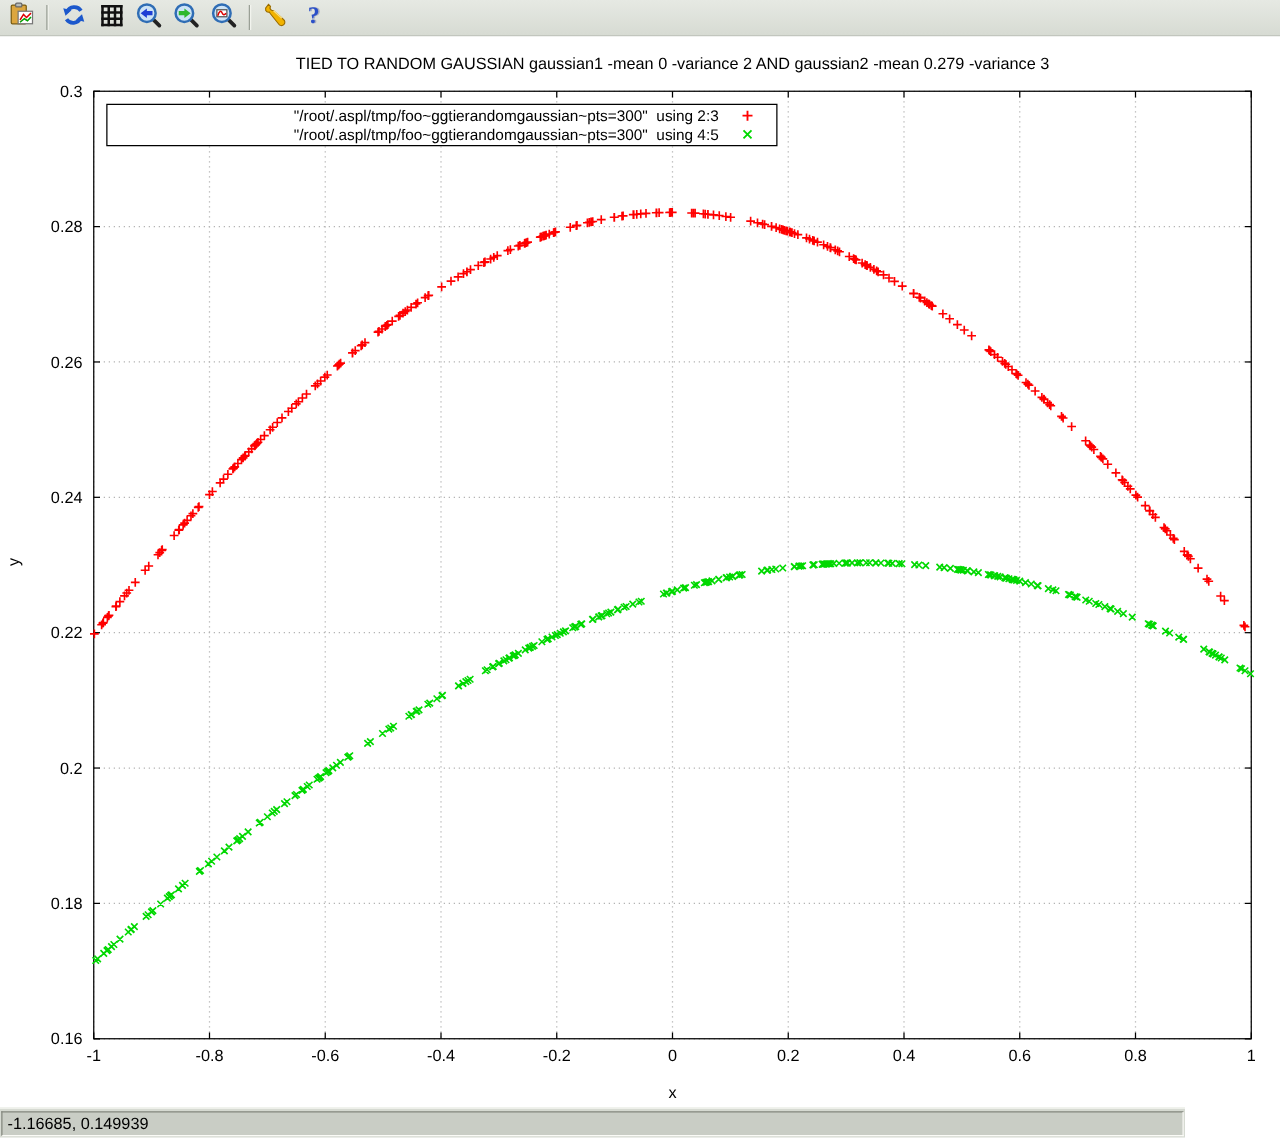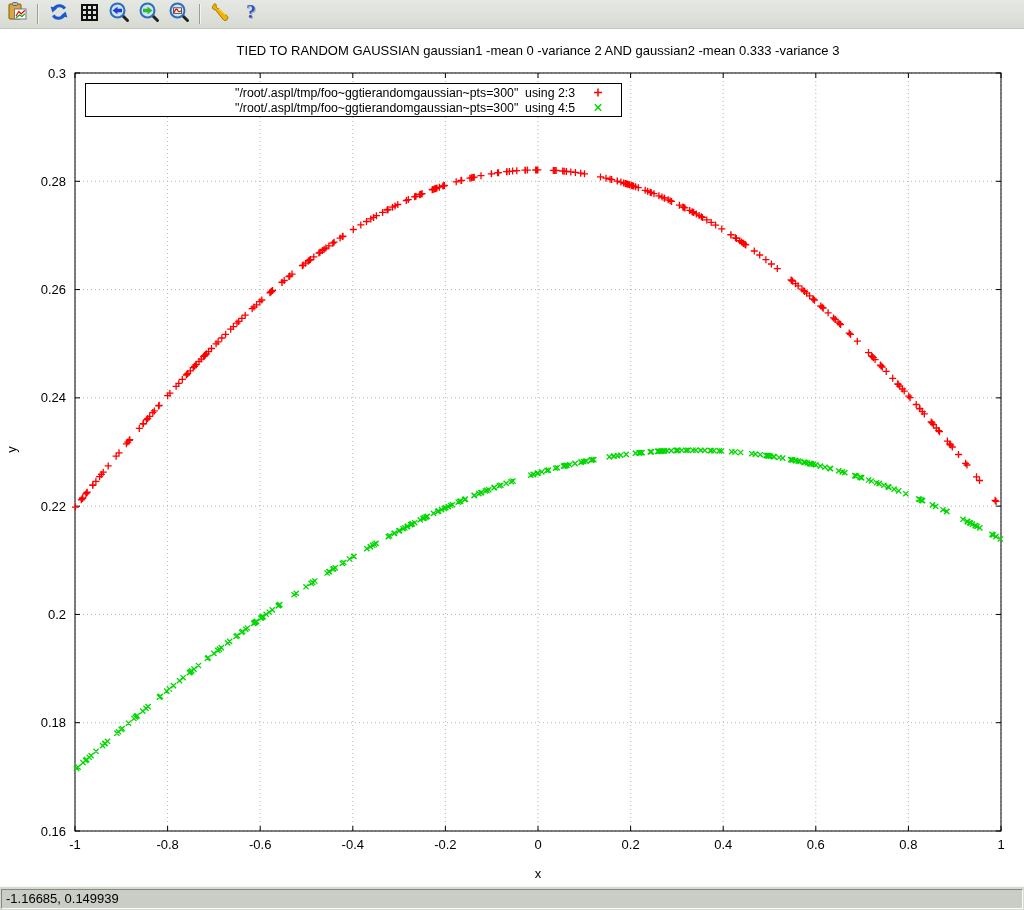--- a/index.html
+++ b/index.html
@@ -27,21 +27,21 @@
     position:absolute;left:85px;top:83px;width:537px;z-index:2;box-sizing:border-box;
     background:#fff;border:1px solid #000;padding:1px 0;
   }
   .legend-row{display:flex;justify-content:flex-end;align-items:center;height:15px;font-size:12.3px;}
   .legend-label{white-space:pre;}
   .legend-marker{width:46px;display:flex;justify-content:center;align-items:center;}
   #x-axis-label{position:absolute;left:75px;top:866px;width:926px;text-align:center;font-size:13px;z-index:2;}
   #y-axis-label{position:absolute;left:0;top:442px;width:22px;text-align:center;font-size:13px;transform:rotate(-90deg);z-index:2;}
   
   #statusbar{
-    position:absolute;left:0;bottom:0;width:1024px;height:24px;z-index:5;
+    position:absolute;left:0;bottom:0;width:948px;height:24px;z-index:5;
     background:#d6dad2;border-top:1px solid #f6f8f2;box-sizing:border-box;
   }
   #status-field{
     position:absolute;left:1px;right:1px;top:2px;bottom:1px;
     background:#c9cdc5;border:1px solid;border-color:#84887f #fbfbf7 #fbfbf7 #84887f;
     font-size:13px;line-height:18px;padding-left:4px;white-space:nowrap;
   }
 </style>
 </head>
 <body>
@@ -191,21 +191,21 @@
     <line x1="75" y1="181.2857142857141" x2="80" y2="181.2857142857141" stroke="#000"></line>
     <line x1="1001" y1="181.2857142857141" x2="996" y2="181.2857142857141" stroke="#000"></line>
     <text x="66" y="185.7857142857141" text-anchor="end" font-size="13" fill="#000">0.28</text>
     <line x1="75" y1="73" x2="80" y2="73" stroke="#000"></line>
     <line x1="1001" y1="73" x2="996" y2="73" stroke="#000"></line>
     <text x="66" y="77.5" text-anchor="end" font-size="13" fill="#000">0.3</text>
     <path d="M285.4 276.6H292.4M288.9 273.1V280.1M370.1 217.4H377.1M373.6 213.9V220.9M112.6 456.2H119.6M116.1 452.7V459.7M906.6 397.7H913.6M910.1 394.2V401.2M912.7 404.5H919.7M916.2 401.0V408.0M402.8 200.5H409.8M406.3 197.0V204.0M298.9 265.7H305.9M302.4 262.2V269.2M357.3 224.9H364.3M360.8 221.4V228.4M741.6 244.5H748.6M745.1 241.0V248.0M647.8 192.7H654.8M651.3 189.2V196.2M756.2 255.0H763.2M759.7 251.5V258.5M430.9 188.9H437.9M434.4 185.4V192.4M135.8 428.4H142.8M139.3 424.9V431.9M787.6 279.9H794.6M791.1 276.4V283.4M688.6 211.7H695.6M692.1 208.2V215.2M792.1 283.7H799.1M795.6 280.2V287.2M470.6 177.2H477.6M474.1 173.7V180.7M521.5 170.2H528.5M525.0 166.7V173.7M126.3 439.7H133.3M129.8 436.2V443.2M503.5 171.7H510.5M507.0 168.2V175.2M655.4 195.8H662.4M658.9 192.3V199.3M739.5 243.0H746.5M743.0 239.5V246.5M646.7 192.2H653.7M650.2 188.7V195.7M831.8 319.5H838.8M835.3 316.0V323.0M868.2 356.0H875.2M871.7 352.5V359.5M560.7 171.2H567.7M564.2 167.7V174.7M201.9 354.8H208.9M205.4 351.3V358.3M363.0 221.5H370.0M366.5 218.0V225.0M680.4 207.4H687.4M683.9 203.9V210.9M608.2 179.6H615.2M611.7 176.1V183.1M932.8 428.0H939.8M936.3 424.5V431.5M440.0 185.8H447.0M443.5 182.3V189.3M182.8 375.1H189.8M186.3 371.6V378.6M806.1 295.8H813.1M809.6 292.3V299.3M606.6 179.2H613.6M610.1 175.7V182.7M412.4 196.3H419.4M415.9 192.8V199.8M404.8 199.6H411.8M408.3 196.1V203.1M164.1 395.7H171.1M167.6 392.2V399.2M679.4 206.9H686.4M682.9 203.4V210.4M339.0 236.5H346.0M342.5 233.0V240.0M878.8 367.1H885.8M882.3 363.6V370.6M288.5 274.1H295.5M292.0 270.6V277.6M470.7 177.2H477.7M474.2 173.7V180.7M122.9 443.8H129.9M126.4 440.3V447.3M664.7 199.8H671.7M668.2 196.3V203.3M336.6 238.1H343.6M340.1 234.6V241.6M330.6 242.2H337.6M334.1 238.7V245.7M577.2 173.2H584.2M580.7 169.7V176.7M918.8 411.6H925.8M922.3 408.1V415.1M495.0 172.7H502.0M498.5 169.2V176.2M200.2 356.5H207.2M203.7 353.0V360.0M946.2 443.9H953.2M949.7 440.4V447.4M789.1 281.2H796.1M792.6 277.7V284.7M727.3 234.7H734.3M730.8 231.2V238.2M712.1 225.1H719.1M715.6 221.6V228.6M641.7 190.3H648.7M645.2 186.8V193.8M416.2 194.7H423.2M419.7 191.2V198.2M432.4 188.4H439.4M435.9 184.9V191.9M962.1 463.3H969.1M965.6 459.8V466.8M613.7 181.1H620.7M617.2 177.6V184.6M431.9 188.6H438.9M435.4 185.1V192.1M963.5 465.0H970.5M967.0 461.5V468.5M227.2 329.2H234.2M230.7 325.7V332.7M417.6 194.1H424.6M421.1 190.6V197.6M367.3 218.9H374.3M370.8 215.4V222.4M943.9 441.1H950.9M947.4 437.6V444.6M523.8 170.1H530.8M527.3 166.6V173.6M97.9 474.4H104.9M101.4 470.9V477.9M208.0 348.5H215.0M211.5 345.0V352.0M214.6 341.8H221.6M218.1 338.3V345.3M831.5 319.2H838.5M835.0 315.7V322.7M439.4 186.0H446.4M442.9 182.5V189.5M602.5 178.2H609.5M606.0 174.7V181.7M916.1 408.5H923.1M919.6 405.0V412.0M329.3 243.2H336.3M332.8 239.7V246.7M824.6 312.8H831.6M828.1 309.3V316.3M222.1 334.3H229.1M225.6 330.8V337.8M559.2 171.0H566.2M562.7 167.5V174.5M416.6 194.5H423.6M420.1 191.0V198.0M310.3 256.9H317.3M313.8 253.4V260.4M509.1 171.1H516.1M512.6 167.6V174.6M738.0 242.0H745.0M741.5 238.5V245.5M736.3 240.8H743.3M739.8 237.3V244.3M620.2 183.0H627.2M623.7 179.5V186.5M818.8 307.3H825.8M822.3 303.8V310.8M811.0 300.2H818.0M814.5 296.7V303.7M431.6 188.7H438.6M435.1 185.2V192.2M78.8 498.4H85.8M82.3 494.9V501.9M205.0 351.6H212.0M208.5 348.1V355.1M666.6 200.7H673.6M670.1 197.2V204.2M626.4 184.9H633.4M629.9 181.4V188.4M707.7 222.4H714.7M711.2 218.9V225.9M898.8 389.0H905.8M902.3 385.5V392.5M928.7 423.1H935.7M932.2 419.6V426.6M318.9 250.5H325.9M322.4 247.0V254.0M197.8 359.1H204.8M201.3 355.6V362.6M150.8 410.9H157.8M154.3 407.4V414.4M865.0 352.6H872.0M868.5 349.1V356.1M658.5 197.1H665.5M662.0 193.6V200.6M115.5 452.8H122.5M119.0 449.3V456.3M927.7 422.0H934.7M931.2 418.5V425.5M794.6 285.8H801.6M798.1 282.3V289.3M731.9 237.8H738.9M735.4 234.3V241.3M847.0 334.4H854.0M850.5 330.9V337.9M630.1 186.1H637.1M633.6 182.6V189.6M896.2 386.0H903.2M899.7 382.5V389.5M155.7 405.3H162.7M159.2 401.8V408.8M192.3 364.9H199.3M195.8 361.4V368.4M973.0 476.8H980.0M976.5 473.3V480.3M628.2 185.5H635.2M631.7 182.0V189.0M99.7 472.2H106.7M103.2 468.7V475.7M268.0 291.3H275.0M271.5 287.8V294.8M394.3 204.5H401.3M397.8 201.0V208.0M278.6 282.2H285.6M282.1 278.7V285.7M435.9 187.2H442.9M439.4 183.7V190.7M372.9 215.7H379.9M376.4 212.2V219.2M567.3 171.9H574.3M570.8 168.4V175.4M836.2 323.7H843.2M839.7 320.2V327.2M534.3 169.9H541.3M537.8 166.4V173.4M532.5 170.0H539.5M536.0 166.5V173.5M681.4 207.9H688.4M684.9 204.4V211.4M72.0 507.1H79.0M75.5 503.6V510.6M457.5 180.5H464.5M461.0 177.0V184.0M877.6 365.9H884.6M881.1 362.4V369.4M429.5 189.4H436.5M433.0 185.9V192.9M521.8 170.2H528.8M525.3 166.7V173.7M299.7 265.1H306.7M303.2 261.6V268.6M581.0 173.8H588.0M584.5 170.3V177.3M727.5 234.9H734.5M731.0 231.4V238.4M686.2 210.4H693.2M689.7 206.9V213.9M532.2 170.0H539.2M535.7 166.5V173.5M625.4 184.6H632.4M628.9 181.1V188.1M200.1 356.7H207.1M203.6 353.2V360.2M192.8 364.4H199.8M196.3 360.9V367.9M83.7 492.2H90.7M87.2 488.7V495.7M339.5 236.2H346.5M343.0 232.7V239.7M189.7 367.7H196.7M193.2 364.2V371.2M428.8 189.7H435.8M432.3 186.2V193.2M661.0 198.2H668.0M664.5 194.7V201.7M258.3 300.0H265.3M261.8 296.5V303.5M935.1 430.6H942.1M938.6 427.1V434.1M690.2 212.5H697.2M693.7 209.0V216.0M383.6 210.0H390.6M387.1 206.5V213.5M845.7 333.1H852.7M849.2 329.6V336.6M218.3 338.0H225.3M221.8 334.5V341.5M533.1 169.9H540.1M536.6 166.4V173.4M905.2 396.1H912.2M908.7 392.6V399.6M238.4 318.4H245.4M241.9 314.9V321.9M869.9 357.7H876.9M873.4 354.2V361.2M428.7 189.8H435.7M432.2 186.3V193.3M306.8 259.6H313.8M310.3 256.1V263.1M837.1 324.6H844.1M840.6 321.1V328.1M325.4 245.9H332.4M328.9 242.4V249.4M894.2 383.8H901.2M897.7 380.3V387.3M613.8 181.1H620.8M617.3 177.6V184.6M740.1 243.4H747.1M743.6 239.9V246.9M644.1 191.2H651.1M647.6 187.7V194.7M320.7 249.2H327.7M324.2 245.7V252.7M788.3 280.5H795.3M791.8 277.0V284.0M256.4 301.7H263.4M259.9 298.2V305.2M440.9 185.5H447.9M444.4 182.0V189.0M191.0 366.3H198.0M194.5 362.8V369.8M233.5 323.1H240.5M237.0 319.6V326.6M623.0 183.8H630.0M626.5 180.3V187.3M800.3 290.7H807.3M803.8 287.2V294.2M77.8 499.8H84.8M81.3 496.3V503.3M621.8 183.5H628.8M625.3 180.0V187.0M809.4 298.8H816.4M812.9 295.3V302.3M212.6 343.8H219.6M216.1 340.3V347.3M469.3 177.5H476.3M472.8 174.0V181.0M955.0 454.5H962.0M958.5 451.0V458.0M773.8 268.6H780.8M777.3 265.1V272.1M195.5 361.5H202.5M199.0 358.0V365.0M172.6 386.3H179.6M176.1 382.8V389.8M79.2 498.0H86.2M82.7 494.5V501.5M632.1 186.8H639.1M635.6 183.3V190.3M742.3 244.9H749.3M745.8 241.4V248.4M699.0 217.4H706.0M702.5 213.9V220.9M660.7 198.0H667.7M664.2 194.5V201.5M916.4 408.8H923.4M919.9 405.3V412.3M143.0 419.9H150.0M146.5 416.4V423.4M104.7 465.9H111.7M108.2 462.4V469.4M697.8 216.7H704.8M701.3 213.2V220.2M819.7 308.2H826.7M823.2 304.7V311.7M930.0 424.6H937.0M933.5 421.1V428.1M695.6 215.5H702.6M699.1 212.0V219.0M494.1 172.8H501.1M497.6 169.3V176.3M817.3 306.0H824.3M820.8 302.5V309.5M411.1 196.8H418.1M414.6 193.3V200.3M278.4 282.4H285.4M281.9 278.9V285.9M936.0 431.7H943.0M939.5 428.2V435.2M900.7 391.1H907.7M904.2 387.6V394.6M89.5 484.9H96.5M93.0 481.4V488.4M505.9 171.4H512.9M509.4 167.9V174.9M675.9 205.2H682.9M679.4 201.7V208.7M634.8 187.7H641.8M638.3 184.2V191.2M467.9 177.8H474.9M471.4 174.3V181.3M660.7 198.1H667.7M664.2 194.6V201.6M794.6 285.8H801.6M798.1 282.3V289.3M89.2 485.3H96.2M92.7 481.8V488.8M571.9 172.4H578.9M575.4 168.9V175.9M146.2 416.3H153.2M149.7 412.8V419.8M597.0 176.9H604.0M600.5 173.4V180.4M384.5 209.5H391.5M388.0 206.0V213.0M384.2 209.7H391.2M387.7 206.2V213.2M235.2 321.4H242.2M238.7 317.9V324.9M370.0 217.4H377.0M373.5 213.9V220.9M551.2 170.4H558.2M554.7 166.9V173.9M304.7 261.2H311.7M308.2 257.7V264.7M92.4 481.3H99.4M95.9 477.8V484.8M871.6 359.6H878.6M875.1 356.1V363.1M703.3 219.9H710.3M706.8 216.4V223.4M202.9 353.8H209.9M206.4 350.3V357.3M562.8 171.4H569.8M566.3 167.9V174.9M248.7 308.7H255.7M252.2 305.2V312.2M253.0 304.8H260.0M256.5 301.3V308.3M218.3 338.0H225.3M221.8 334.5V341.5M139.5 424.1H146.5M143.0 420.6V427.6M718.3 228.9H725.3M721.8 225.4V232.4M552.6 170.5H559.6M556.1 167.0V174.0M767.9 264.0H774.9M771.4 260.5V267.5M266.4 292.8H273.4M269.9 289.3V296.3M250.5 307.0H257.5M254.0 303.5V310.5M992.5 501.4H999.5M996.0 497.9V504.9M503.1 171.7H510.1M506.6 168.2V175.2M166.4 393.2H173.4M169.9 389.7V396.7M834.6 322.2H841.6M838.1 318.7V325.7M668.1 201.4H675.1M671.6 197.9V204.9M96.1 476.7H103.1M99.6 473.2V480.2M286.3 275.9H293.3M289.8 272.4V279.4M809.9 299.2H816.9M813.4 295.7V302.7M149.3 412.6H156.3M152.8 409.1V416.1M389.0 207.2H396.0M392.5 203.7V210.7M477.5 175.7H484.5M481.0 172.2V179.2M458.1 180.3H465.1M461.6 176.8V183.8M853.8 341.2H860.8M857.3 337.7V344.7M624.0 184.2H631.0M627.5 180.7V187.7M82.4 493.9H89.4M85.9 490.4V497.4M175.3 383.3H182.3M178.8 379.8V386.8M78.8 498.5H85.8M82.3 495.0V502.0M306.0 260.2H313.0M309.5 256.7V263.7M948.8 447.0H955.8M952.3 443.5V450.5M144.2 418.5H151.2M147.7 415.0V422.0M178.8 379.4H185.8M182.3 375.9V382.9M125.8 440.3H132.8M129.3 436.8V443.8M302.1 263.2H309.1M305.6 259.7V266.7M200.7 356.1H207.7M204.2 352.6V359.6M868.9 356.7H875.9M872.4 353.2V360.2M689.7 212.3H696.7M693.2 208.8V215.8M617.4 182.1H624.4M620.9 178.6V185.6M280.7 280.5H287.7M284.2 277.0V284.0M269.0 290.5H276.0M272.5 287.0V294.0M466.4 178.2H473.4M469.9 174.7V181.7M433.4 188.0H440.4M436.9 184.5V191.5M418.6 193.7H425.6M422.1 190.2V197.2M183.3 374.5H190.3M186.8 371.0V378.0M889.2 378.3H896.2M892.7 374.8V381.8M803.1 293.2H810.1M806.6 289.7V296.7M229.9 326.6H236.9M233.4 323.1V330.1M124.3 442.1H131.3M127.8 438.6V445.6M316.5 252.3H323.5M320.0 248.8V255.8M391.5 205.9H398.5M395.0 202.4V209.4M830.0 317.9H837.0M833.5 314.4V321.4M186.8 370.8H193.8M190.3 367.3V374.3M882.7 371.4H889.7M886.2 367.9V374.9M991.6 500.3H998.6M995.1 496.8V503.8M549.8 170.4H556.8M553.3 166.9V173.9M876.9 365.1H883.9M880.4 361.6V368.6M513.3 170.7H520.3M516.8 167.2V174.2M801.1 291.4H808.1M804.6 287.9V294.9M304.7 261.1H311.7M308.2 257.6V264.6M286.2 275.9H293.2M289.7 272.4V279.4M736.2 240.7H743.2M739.7 237.2V244.2M349.8 229.5H356.8M353.3 226.0V233.0M920.8 413.9H927.8M924.3 410.4V417.4M562.9 171.4H569.9M566.4 167.9V174.9M762.4 259.7H769.4M765.9 256.2V263.2M692.8 213.9H699.8M696.3 210.4V217.4M487.8 173.8H494.8M491.3 170.3V177.3M267.3 292.0H274.3M270.8 288.5V295.5M322.4 248.0H329.4M325.9 244.5V251.5M750.8 251.0H757.8M754.3 247.5V254.5M946.4 444.1H953.4M949.9 440.6V447.6M650.5 193.7H657.5M654.0 190.2V197.2M201.2 355.6H208.2M204.7 352.1V359.1M241.7 315.2H248.7M245.2 311.7V318.7M155.1 405.9H162.1M158.6 402.4V409.4M976.0 480.5H983.0M979.5 477.0V484.0M139.9 423.6H146.9M143.4 420.1V427.1M798.5 289.1H805.5M802.0 285.6V292.6M379.1 212.4H386.1M382.6 208.9V215.9M315.4 253.1H322.4M318.9 249.6V256.6M628.8 185.7H635.8M632.3 182.2V189.2M732.9 238.4H739.9M736.4 234.9V241.9M184.3 373.4H191.3M187.8 369.9V376.9M947.2 445.1H954.2M950.7 441.6V448.6M894.7 384.4H901.7M898.2 380.9V387.9M83.3 492.7H90.3M86.8 489.2V496.2M488.0 173.8H495.0M491.5 170.3V177.3M452.7 181.8H459.7M456.2 178.3V185.3" stroke="#ff0000" fill="none" stroke-width="1.3"></path>
     <path d="M125.9 720.6L131.1 725.8M125.9 725.8L131.1 720.6M789.3 457.2L794.5 462.4M789.3 462.4L794.5 457.2M685.5 447.6L690.7 452.8M685.5 452.8L690.7 447.6M886.3 484.6L891.5 489.8M886.3 489.8L891.5 484.6M445.6 504.0L450.8 509.2M445.6 509.2L450.8 504.0M496.7 483.2L501.9 488.4M496.7 488.4L501.9 483.2M421.7 515.3L426.9 520.5M421.7 520.5L426.9 515.3M253.2 619.3L258.4 624.5M253.2 624.5L258.4 619.3M191.4 666.5L196.6 671.7M191.4 671.7L196.6 666.5M482.8 488.4L488.0 493.6M482.8 493.6L488.0 488.4M266.6 609.6L271.8 614.8M266.6 614.8L271.8 609.6M471.8 492.8L477.0 498.0M471.8 498.0L477.0 492.8M790.2 457.4L795.4 462.6M790.2 462.6L795.4 457.4M441.7 505.8L446.9 511.0M441.7 511.0L446.9 505.8M412.1 520.1L417.3 525.3M412.1 525.3L417.3 520.1M218.8 645.0L224.0 650.2M218.8 650.2L224.0 645.0M392.0 530.6L397.2 535.8M392.0 535.8L397.2 530.6M424.7 513.8L429.9 519.0M424.7 519.0L429.9 513.8M698.2 447.7L703.4 452.9M698.2 452.9L703.4 447.7M808.7 461.3L813.9 466.5M808.7 466.5L813.9 461.3M324.5 570.4L329.7 575.6M324.5 575.6L329.7 570.4M752.7 451.5L757.9 456.7M752.7 456.7L757.9 451.5M972.8 523.0L978.0 528.2M972.8 528.2L978.0 523.0M857.5 474.7L862.7 479.9M857.5 479.9L862.7 474.7M534.9 470.6L540.1 475.8M534.9 475.8L540.1 470.6M693.1 447.6L698.3 452.8M693.1 452.8L698.3 447.6M656.5 448.7L661.7 453.9M656.5 453.9L661.7 448.7M308.5 580.7L313.7 585.9M308.5 585.9L313.7 580.7M259.9 614.4L265.1 619.6M259.9 619.6L265.1 614.4M528.2 472.6L533.4 477.8M528.2 477.8L533.4 472.6M564.3 462.7L569.5 467.9M564.3 467.9L569.5 462.7M664.5 448.2L669.7 453.4M664.5 453.4L669.7 448.2M729.1 449.1L734.3 454.3M729.1 454.3L734.3 449.1M903.2 491.1L908.4 496.3M903.2 496.3L908.4 491.1M491.5 485.1L496.7 490.3M491.5 490.3L496.7 485.1M156.9 694.5L162.1 699.7M156.9 699.7L162.1 694.5M364.3 546.1L369.5 551.3M364.3 551.3L369.5 546.1M326.3 569.2L331.5 574.4M326.3 574.4L331.5 569.2M239.0 629.7L244.2 634.9M239.0 634.9L244.2 629.7M788.1 457.0L793.3 462.2M788.1 462.2L793.3 457.0M916.0 496.4L921.2 501.6M916.0 501.6L921.2 496.4M260.5 613.9L265.7 619.1M260.5 619.1L265.7 613.9M253.9 618.7L259.1 623.9M253.9 623.9L259.1 618.7M708.5 448.0L713.7 453.2M708.5 453.2L713.7 448.0M567.0 462.1L572.2 467.3M567.0 467.3L572.2 462.1M498.3 482.6L503.5 487.8M498.3 487.8L503.5 482.6M768.1 453.6L773.3 458.8M768.1 458.8L773.3 453.6M881.3 482.7L886.5 487.9M881.3 487.9L886.5 482.7M964.6 518.8L969.8 524.0M964.6 524.0L969.8 518.8M589.4 457.3L594.6 462.5M589.4 462.5L594.6 457.3M583.4 458.5L588.6 463.7M583.4 463.7L588.6 458.5M131.3 715.9L136.5 721.1M131.3 721.1L136.5 715.9M243.2 626.6L248.4 631.8M243.2 631.8L248.4 626.6M810.6 461.7L815.8 466.9M810.6 466.9L815.8 461.7M462.8 496.5L468.0 501.7M462.8 501.7L468.0 496.5M367.6 544.2L372.8 549.4M367.6 549.4L372.8 544.2M402.2 525.2L407.4 530.4M402.2 530.4L407.4 525.2M260.3 614.1L265.5 619.3M260.3 619.3L265.5 614.1M764.5 453.0L769.7 458.2M764.5 458.2L769.7 453.0M859.1 475.2L864.3 480.4M859.1 480.4L864.3 475.2M462.0 496.9L467.2 502.1M462.0 502.1L467.2 496.9M104.9 738.7L110.1 743.9M104.9 743.9L110.1 738.7M749.2 451.1L754.4 456.3M749.2 456.3L754.4 451.1M216.8 646.5L222.0 651.7M216.8 651.7L222.0 646.5M443.2 505.1L448.4 510.3M443.2 510.3L448.4 505.1M370.1 542.7L375.3 547.9M370.1 547.9L375.3 542.7M668.7 448.0L673.9 453.2M668.7 453.2L673.9 448.0M166.7 686.4L171.9 691.6M166.7 691.6L171.9 686.4M449.8 502.1L455.0 507.3M449.8 507.3L455.0 502.1M808.0 461.1L813.2 466.3M808.0 466.3L813.2 461.1M591.1 457.0L596.3 462.2M591.1 462.2L596.3 457.0M486.1 487.1L491.3 492.3M486.1 492.3L491.3 487.1M697.9 447.7L703.1 452.9M697.9 452.9L703.1 447.7M145.5 704.0L150.7 709.2M145.5 709.2L150.7 704.0M944.3 508.9L949.5 514.1M944.3 514.1L949.5 508.9M240.1 628.9L245.3 634.1M240.1 634.1L245.3 628.9M143.4 705.7L148.6 710.9M143.4 710.9L148.6 705.7M133.9 713.7L139.1 718.9M133.9 718.9L139.1 713.7M351.4 553.7L356.6 558.9M351.4 558.9L356.6 553.7M993.4 534.0L998.6 539.2M993.4 539.2L998.6 534.0M310.0 579.8L315.2 585.0M310.0 585.0L315.2 579.8M718.9 448.4L724.1 453.6M718.9 453.6L724.1 448.4M679.0 447.7L684.2 452.9M679.0 452.9L684.2 447.7M997.8 536.4L1003.0 541.6M997.8 541.6L1003.0 536.4M967.0 520.1L972.2 525.3M967.0 525.3L972.2 520.1M293.7 590.7L298.9 595.9M293.7 595.9L298.9 590.7M801.2 459.6L806.4 464.8M801.2 464.8L806.4 459.6M218.7 645.1L223.9 650.3M218.7 650.3L223.9 645.1M373.5 540.8L378.7 546.0M373.5 546.0L378.7 540.8M364.2 546.1L369.4 551.3M364.2 551.3L369.4 546.1M623.6 451.8L628.8 457.0M623.6 457.0L628.8 451.8M404.5 524.0L409.7 529.2M404.5 529.2L409.7 524.0M291.5 592.1L296.7 597.3M291.5 597.3L296.7 592.1M330.4 566.6L335.6 571.8M330.4 571.8L335.6 566.6M560.9 463.6L566.1 468.8M560.9 468.8L566.1 463.6M423.4 514.5L428.6 519.7M423.4 519.7L428.6 514.5M484.3 487.8L489.5 493.0M484.3 493.0L489.5 487.8M639.5 450.0L644.7 455.2M639.5 455.2L644.7 450.0M648.8 449.2L654.0 454.4M648.8 454.4L654.0 449.2M303.4 584.2L308.6 589.4M303.4 589.4L308.6 584.2M732.5 449.4L737.7 454.6M732.5 454.6L737.7 449.4M534.6 470.7L539.8 475.9M534.6 475.9L539.8 470.7M807.4 461.0L812.6 466.2M807.4 466.2L812.6 461.0M656.1 448.7L661.3 453.9M656.1 453.9L661.3 448.7M633.0 450.7L638.2 455.9M633.0 455.9L638.2 450.7M702.1 447.8L707.3 453.0M702.1 453.0L707.3 447.8M658.1 448.6L663.3 453.8M658.1 453.8L663.3 448.6M802.4 459.9L807.6 465.1M802.4 465.1L807.6 459.9M929.8 502.3L935.0 507.5M929.8 507.5L935.0 502.3M655.4 448.7L660.6 453.9M655.4 453.9L660.6 448.7M990.6 532.4L995.8 537.6M990.6 537.6L995.8 532.4M88.5 753.0L93.7 758.2M88.5 758.2L93.7 753.0M842.2 470.0L847.4 475.2M842.2 475.2L847.4 470.0M263.6 611.7L268.8 616.9M263.6 616.9L268.8 611.7M176.9 678.1L182.1 683.3M176.9 683.3L182.1 678.1M801.4 459.7L806.6 464.9M801.4 464.9L806.6 459.7M804.5 460.4L809.7 465.6M804.5 465.6L809.7 460.4M716.7 448.3L721.9 453.5M716.7 453.5L721.9 448.3M140.2 708.5L145.4 713.7M140.2 713.7L145.4 708.5M457.1 498.9L462.3 504.1M457.1 504.1L462.3 498.9M93.4 748.7L98.6 753.9M93.4 753.9L98.6 748.7M180.6 675.1L185.8 680.3M180.6 680.3L185.8 675.1M711.2 448.1L716.4 453.3M711.2 453.3L716.4 448.1M972.5 522.9L977.7 528.1M972.5 528.1L977.7 522.9M312.2 578.4L317.4 583.6M312.2 583.6L317.4 578.4M614.9 453.0L620.1 458.2M614.9 458.2L620.1 453.0M471.4 492.9L476.6 498.1M471.4 498.1L476.6 492.9M940.4 507.1L945.6 512.3M940.4 512.3L945.6 507.1M215.2 647.8L220.4 653.0M215.2 653.0L220.4 647.8M476.5 490.9L481.7 496.1M476.5 496.1L481.7 490.9M660.3 448.4L665.5 453.6M660.3 453.6L665.5 448.4M134.6 713.2L139.8 718.4M134.6 718.4L139.8 713.2M233.4 633.9L238.6 639.1M233.4 639.1L238.6 633.9M269.7 607.3L274.9 612.5M269.7 612.5L274.9 607.3M674.5 447.8L679.7 453.0M674.5 453.0L679.7 447.8M765.4 453.2L770.6 458.4M765.4 458.4L770.6 453.2M339.7 560.8L344.9 566.0M339.7 566.0L344.9 560.8M405.0 523.7L410.2 528.9M405.0 528.9L410.2 523.7M588.7 457.5L593.9 462.7M588.7 462.7L593.9 457.5M503.6 480.7L508.8 485.9M503.6 485.9L508.8 480.7M572.5 460.8L577.7 466.0M572.5 466.0L577.7 460.8M757.7 452.1L762.9 457.3M757.7 457.3L762.9 452.1M457.6 498.7L462.8 503.9M457.6 503.9L462.8 498.7M187.9 669.3L193.1 674.5M187.9 674.5L193.1 669.3M776.5 454.9L781.7 460.1M776.5 460.1L781.7 454.9M75.5 764.5L80.7 769.7M75.5 769.7L80.7 764.5M458.0 498.6L463.2 503.8M458.0 503.8L463.2 498.6M435.9 508.5L441.1 513.7M435.9 513.7L441.1 508.5M766.1 453.3L771.3 458.5M766.1 458.5L771.3 453.3M606.7 454.3L611.9 459.5M606.7 459.5L611.9 454.3M114.3 730.5L119.5 735.7M114.3 735.7L119.5 730.5M115.9 729.2L121.1 734.4M115.9 734.4L121.1 729.2M707.7 447.9L712.9 453.1M707.7 453.1L712.9 447.9M100.0 743.0L105.2 748.2M100.0 748.2L105.2 743.0M119.7 725.9L124.9 731.1M119.7 731.1L124.9 725.9M535.4 470.5L540.6 475.7M535.4 475.7L540.6 470.5M396.9 528.0L402.1 533.2M396.9 533.2L402.1 528.0M707.7 447.9L712.9 453.1M707.7 453.1L712.9 447.9M822.4 464.6L827.6 469.8M822.4 469.8L827.6 464.6M611.5 453.5L616.7 458.7M611.5 458.7L616.7 453.5M476.3 491.0L481.5 496.2M476.3 496.2L481.5 491.0M917.0 496.8L922.2 502.0M917.0 502.0L922.2 496.8M478.3 490.1L483.5 495.3M478.3 495.3L483.5 490.1M852.6 473.1L857.8 478.3M852.6 478.3L857.8 473.1M876.5 481.0L881.7 486.2M876.5 486.2L881.7 481.0M675.4 447.8L680.6 453.0M675.4 453.0L680.6 447.8M510.4 478.4L515.6 483.6M510.4 483.6L515.6 478.4M341.2 559.9L346.4 565.1M341.2 565.1L346.4 559.9M530.5 471.9L535.7 477.1M530.5 477.1L535.7 471.9M771.0 454.0L776.2 459.2M771.0 459.2L776.2 454.0M234.6 633.0L239.8 638.2M234.6 638.2L239.8 633.0M817.8 463.5L823.0 468.7M817.8 468.7L823.0 463.5M969.8 521.5L975.0 526.7M969.8 526.7L975.0 521.5M572.3 460.9L577.5 466.1M572.3 466.1L577.5 460.9M277.2 602.0L282.4 607.2M277.2 607.2L282.4 602.0M371.8 541.8L377.0 547.0M371.8 547.0L377.0 541.8M544.3 467.9L549.5 473.1M544.3 473.1L549.5 467.9M259.3 614.8L264.5 620.0M259.3 620.0L264.5 614.8M435.0 508.9L440.2 514.1M435.0 514.1L440.2 508.9M563.1 463.0L568.3 468.2M563.1 468.2L568.3 463.0M683.4 447.7L688.6 452.9M683.4 452.9L688.6 447.7M610.9 453.6L616.1 458.8M610.9 458.8L616.1 453.6M675.2 447.8L680.4 453.0M675.2 453.0L680.4 447.8M205.6 655.2L210.8 660.4M205.6 660.4L210.8 655.2M276.2 602.8L281.4 608.0M276.2 608.0L281.4 602.8M771.5 454.1L776.7 459.3M771.5 459.3L776.7 454.1M74.0 765.8L79.2 771.0M74.0 771.0L79.2 765.8M102.5 740.8L107.7 746.0M102.5 746.0L107.7 740.8M766.4 453.3L771.6 458.5M766.4 458.5L771.6 453.3M539.2 469.3L544.4 474.5M539.2 474.5L544.4 469.3M225.0 640.3L230.2 645.5M225.0 645.5L230.2 640.3M933.1 503.8L938.3 509.0M933.1 509.0L938.3 503.8M891.5 486.5L896.7 491.7M891.5 491.7L896.7 486.5M920.0 498.1L925.2 503.3M920.0 503.3L925.2 498.1M457.8 498.6L463.0 503.8M457.8 503.8L463.0 498.6M673.6 447.9L678.8 453.1M673.6 453.1L678.8 447.9M400.5 526.1L405.7 531.3M400.5 531.3L405.7 526.1M578.7 459.5L583.9 464.7M578.7 464.7L583.9 459.5M164.1 688.5L169.3 693.7M164.1 693.7L169.3 688.5M408.0 522.1L413.2 527.3M408.0 527.3L413.2 522.1M430.9 510.8L436.1 516.0M430.9 516.0L436.1 510.8M552.9 465.6L558.1 470.8M552.9 470.8L558.1 465.6M189.1 668.3L194.3 673.5M189.1 673.5L194.3 668.3M420.4 515.9L425.6 521.1M420.4 521.1L425.6 515.9M479.0 489.9L484.2 495.1M479.0 495.1L484.2 489.9M491.3 485.2L496.5 490.4M491.3 490.4L496.5 485.2M647.9 449.3L653.1 454.5M647.9 454.5L653.1 449.3M813.2 462.3L818.4 467.5M813.2 467.5L818.4 462.3M351.0 553.9L356.2 559.1M351.0 559.1L356.2 553.9M675.2 447.8L680.4 453.0M675.2 453.0L680.4 447.8M836.1 468.3L841.3 473.5M836.1 473.5L841.3 468.3M545.8 467.5L551.0 472.7M545.8 472.7L551.0 467.5M839.7 469.3L844.9 474.5M839.7 474.5L844.9 469.3M102.1 741.1L107.3 746.3M102.1 746.3L107.3 741.1M618.0 452.6L623.2 457.8M618.0 457.8L623.2 452.6M797.5 458.9L802.7 464.1M797.5 464.1L802.7 458.9M211.3 650.8L216.5 656.0M211.3 656.0L216.5 650.8M244.8 625.4L250.0 630.6M244.8 630.6L250.0 625.4M827.9 466.0L833.1 471.2M827.9 471.2L833.1 466.0M417.6 517.3L422.8 522.5M417.6 522.5L422.8 517.3M132.8 714.7L138.0 719.9M132.8 719.9L138.0 714.7M965.1 519.1L970.3 524.3M965.1 524.3L970.3 519.1M491.9 484.9L497.1 490.1M491.9 490.1L497.1 484.9M80.4 760.1L85.6 765.3M80.4 765.3L85.6 760.1M578.3 459.6L583.5 464.8M578.3 464.8L583.5 459.6M874.0 480.2L879.2 485.4M874.0 485.4L879.2 480.2M974.4 523.8L979.6 529.0M974.4 529.0L979.6 523.8M252.2 620.0L257.4 625.2M252.2 625.2L257.4 620.0M332.6 565.3L337.8 570.5M332.6 570.5L337.8 565.3M967.9 520.5L973.1 525.7M967.9 525.7L973.1 520.5M661.2 448.4L666.4 453.6M661.2 453.6L666.4 448.4M690.4 447.6L695.6 452.8M690.4 452.8L695.6 447.6M866.0 477.4L871.2 482.6M866.0 482.6L871.2 477.4M251.0 620.8L256.2 626.0M251.0 626.0L256.2 620.8M868.8 478.4L874.0 483.6M868.8 483.6L874.0 478.4M632.8 450.7L638.0 455.9M632.8 455.9L638.0 450.7M655.1 448.8L660.3 454.0M655.1 454.0L660.3 448.8M792.8 457.9L798.0 463.1M792.8 463.1L798.0 457.9M960.4 516.7L965.6 521.9M960.4 521.9L965.6 516.7M581.1 459.0L586.3 464.2M581.1 464.2L586.3 459.0M989.4 531.8L994.6 537.0M989.4 537.0L994.6 531.8M385.7 534.0L390.9 539.2M385.7 539.2L390.9 534.0M455.6 499.6L460.8 504.8M455.6 504.8L460.8 499.6M84.0 757.0L89.2 762.2M84.0 762.2L89.2 757.0M780.1 455.5L785.3 460.7M780.1 460.7L785.3 455.5M195.9 662.9L201.1 668.1M195.9 668.1L201.1 662.9M448.1 502.9L453.3 508.1M448.1 508.1L453.3 502.9M827.3 465.9L832.5 471.1M827.3 471.1L832.5 465.9M170.9 683.0L176.1 688.2M170.9 688.2L176.1 683.0M647.7 449.3L652.9 454.5M647.7 454.5L652.9 449.3M508.6 479.0L513.8 484.2M508.6 484.2L513.8 479.0M977.2 525.3L982.4 530.5M977.2 530.5L982.4 525.3M919.2 497.7L924.4 502.9M919.2 502.9L924.4 497.7M391.5 530.9L396.7 536.1M391.5 536.1L396.7 530.9M918.7 497.5L923.9 502.7M918.7 502.7L923.9 497.5M396.3 528.3L401.5 533.5M396.3 533.5L401.5 528.3M685.3 447.6L690.5 452.8M685.3 452.8L690.5 447.6M346.9 556.4L352.1 561.6M346.9 561.6L352.1 556.4M716.8 448.3L722.0 453.5M716.8 453.5L722.0 448.3M331.0 566.2L336.2 571.4M331.0 571.4L336.2 566.2M896.1 488.3L901.3 493.5M896.1 493.5L901.3 488.3M157.8 693.8L163.0 699.0M157.8 699.0L163.0 693.8M436.0 508.4L441.2 513.6M436.0 513.6L441.2 508.4M885.5 484.3L890.7 489.5M885.5 489.5L890.7 484.3M227.0 638.8L232.2 644.0M227.0 644.0L232.2 638.8M562.0 463.3L567.2 468.5M562.0 468.5L567.2 463.3M944.0 508.8L949.2 514.0M944.0 514.0L949.2 508.8M583.6 458.5L588.8 463.7M583.6 463.7L588.8 458.5M387.1 533.2L392.3 538.4M387.1 538.4L392.3 533.2M853.7 473.4L858.9 478.6M853.7 478.6L858.9 473.4M763.4 452.9L768.6 458.1M763.4 458.1L768.6 452.9M807.1 460.9L812.3 466.1M807.1 466.1L812.3 460.9M636.7 450.3L641.9 455.5M636.7 455.5L641.9 450.3M793.2 458.0L798.4 463.2M793.2 463.2L798.4 458.0M409.6 521.3L414.8 526.5M409.6 526.5L414.8 521.3M439.0 507.0L444.2 512.2M439.0 512.2L444.2 507.0M258.2 615.6L263.4 620.8M258.2 620.8L263.4 615.6M738.0 449.9L743.2 455.1M738.0 455.1L743.2 449.9M275.6 603.2L280.8 608.4M275.6 608.4L280.8 603.2M391.6 530.8L396.8 536.0M391.6 536.0L396.8 530.8M554.6 465.1L559.8 470.3M554.6 470.3L559.8 465.1M858.6 475.0L863.8 480.2M858.6 480.2L863.8 475.0M638.2 450.2L643.4 455.4M638.2 455.4L643.4 450.2M662.0 448.4L667.2 453.6M662.0 453.6L667.2 448.4M658.9 448.5L664.1 453.7M658.9 453.7L664.1 448.5M852.2 473.0L857.4 478.2M852.2 478.2L857.4 473.0M664.3 448.2L669.5 453.4M664.3 453.4L669.5 448.2M409.0 521.7L414.2 526.9M409.0 526.9L414.2 521.7M186.8 670.1L192.0 675.3M186.8 675.3L192.0 670.1M795.6 458.5L800.8 463.7M795.6 463.7L800.8 458.5M326.6 569.0L331.8 574.2M326.6 574.2L331.8 569.0M771.1 454.0L776.3 459.2M771.1 459.2L776.3 454.0M86.6 754.7L91.8 759.9M86.6 759.9L91.8 754.7M530.9 471.8L536.1 477.0M530.9 477.0L536.1 471.8M636.5 450.3L641.7 455.5M636.5 455.5L641.7 450.3M83.0 757.9L88.2 763.1M83.0 763.1L88.2 757.9M204.8 655.8L210.0 661.0M204.8 661.0L210.0 655.8M118.6 726.9L123.8 732.1M118.6 732.1L123.8 726.9M664.5 448.2L669.7 453.4M664.5 453.4L669.7 448.2M367.8 544.1L373.0 549.3M367.8 549.3L373.0 544.1" stroke="#00d800" fill="none" stroke-width="1.3"></path>
   </svg>
 
-<div id="chart-title">TIED TO RANDOM GAUSSIAN gaussian1 -mean 0 -variance 2 AND gaussian2 -mean 0.333 -variance 3</div>
+<div id="chart-title">TIED TO RANDOM GAUSSIAN gaussian1 -mean 0 -variance 2 AND gaussian2 -mean 0.279 -variance 3</div>
 
 <div id="legend">
     <div class="legend-row">
       <span class="legend-label">"/root/.aspl/tmp/foo~ggtierandomgaussian~pts=300"  using 2:3</span>
       <span class="legend-marker">
         <svg width="40" height="15" viewBox="0 0 40 15">
           <path d="M16 7.5H24M20 3.5V11.5" stroke="#ff0000" fill="none" stroke-width="1.5"></path>
         </svg>
       </span>
     </div>

